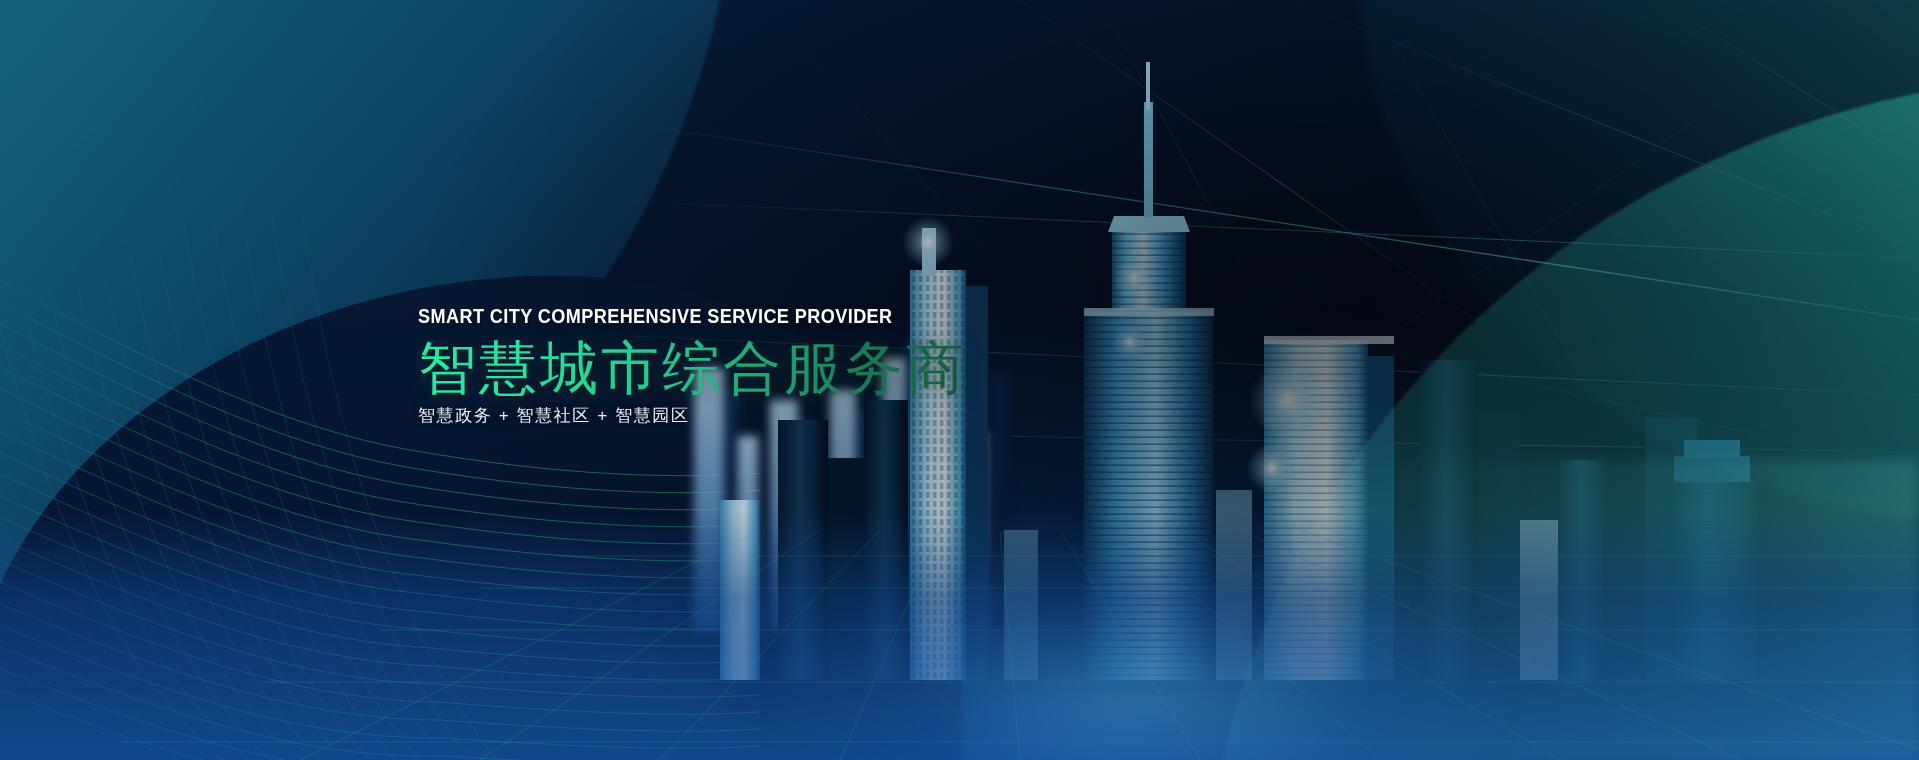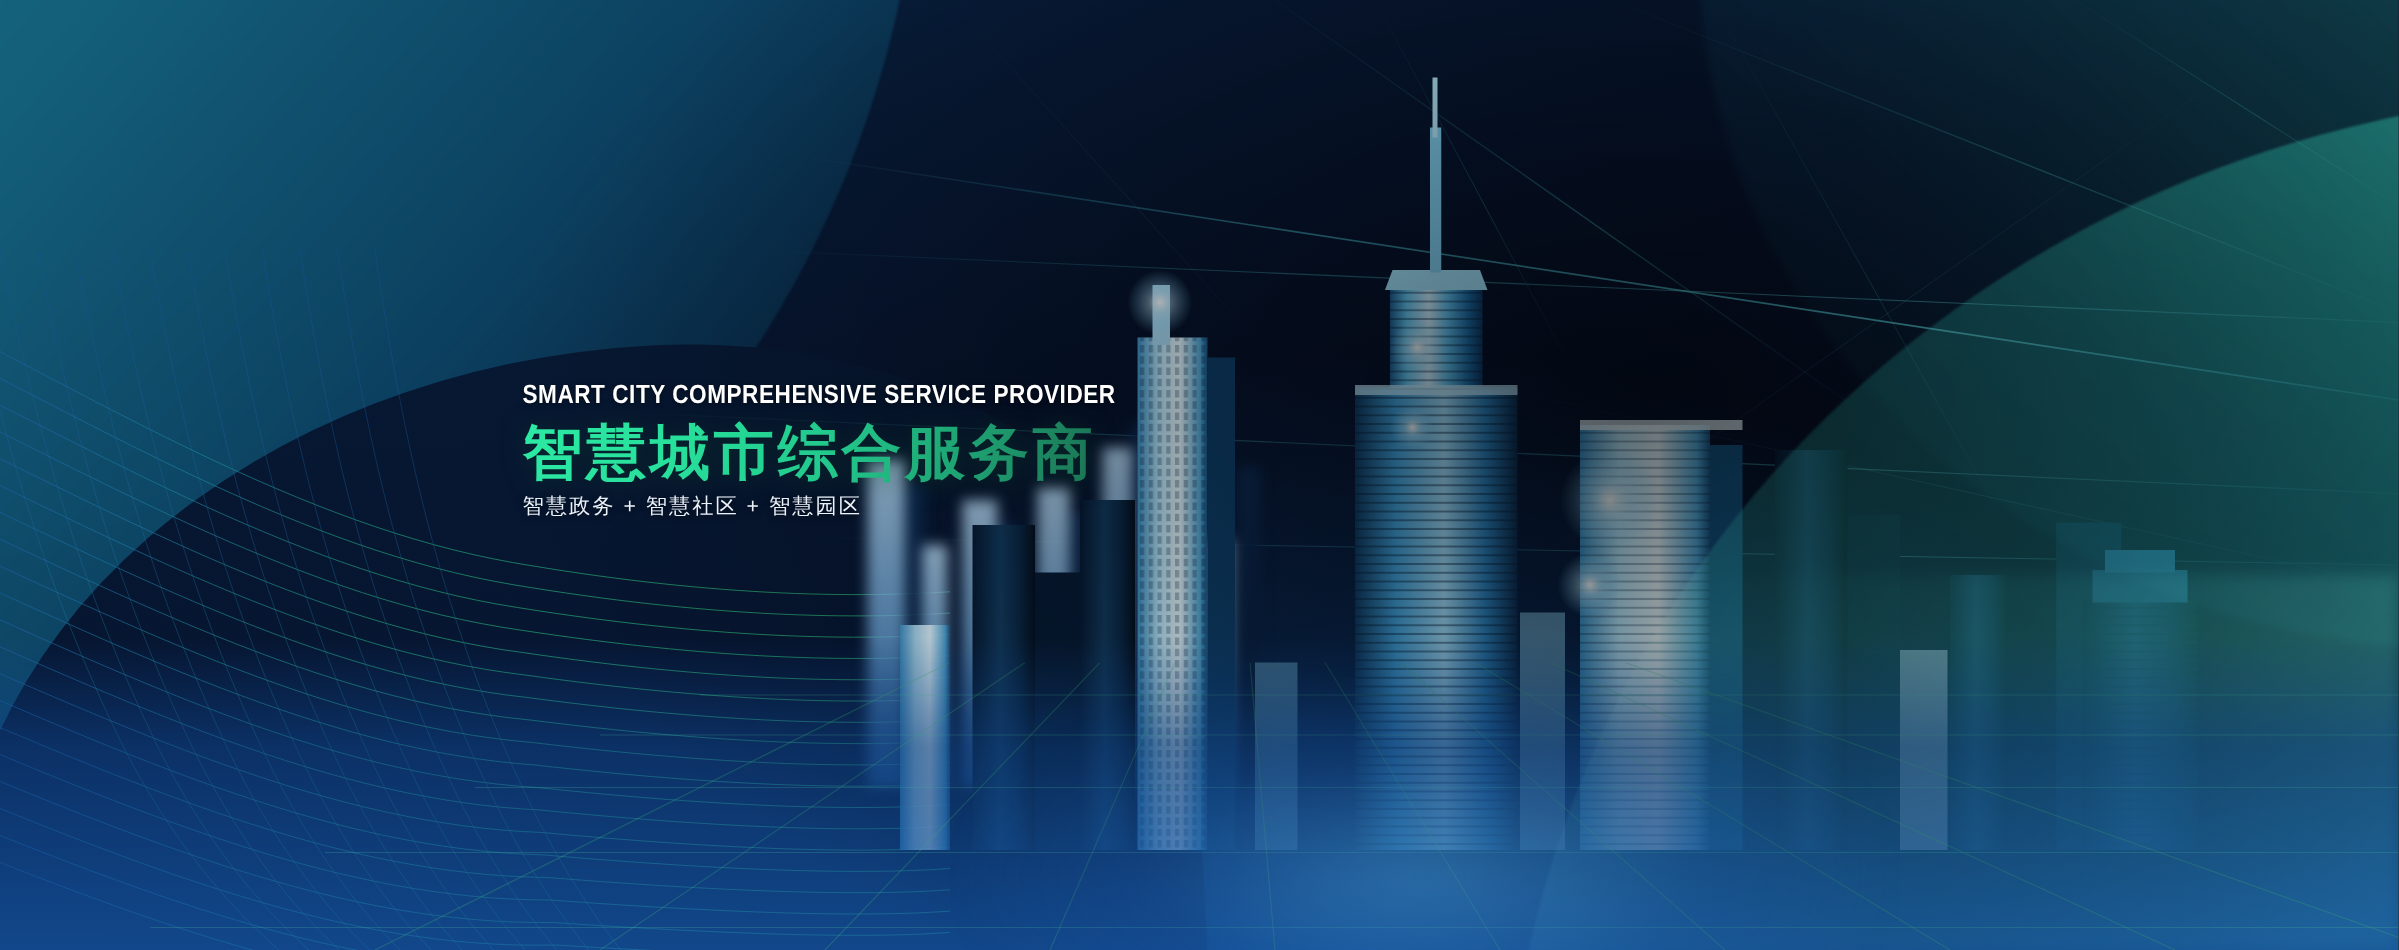--- a/index.html
+++ b/index.html
@@ -123,22 +123,22 @@
     color:#ffffff;
     transform:scaleX(0.86);
     transform-origin:left center;
     white-space:nowrap;
     text-shadow:0 1px 4px rgba(0,0,0,0.5);
     line-height:1.15;
   }
   .headline {
     margin-top:9px;
     font-family:"Liberation Sans", sans-serif;
-    font-weight:700;
-    font-size:48px;
+    font-weight:400;
+    font-size:58px;
     letter-spacing:3px;
     line-height:1.08;
     white-space:nowrap;
     background:linear-gradient(100deg, #2ce9a3 0%, #27e09b 22%, #22c98c 44%, #1e9e70 66%, #1a6f50 85%, #175238 100%);
     -webkit-background-clip:text;
     background-clip:text;
     color:transparent;
     -webkit-text-fill-color:transparent;
     filter:drop-shadow(0 2px 10px rgba(10,60,40,0.55));
   }

